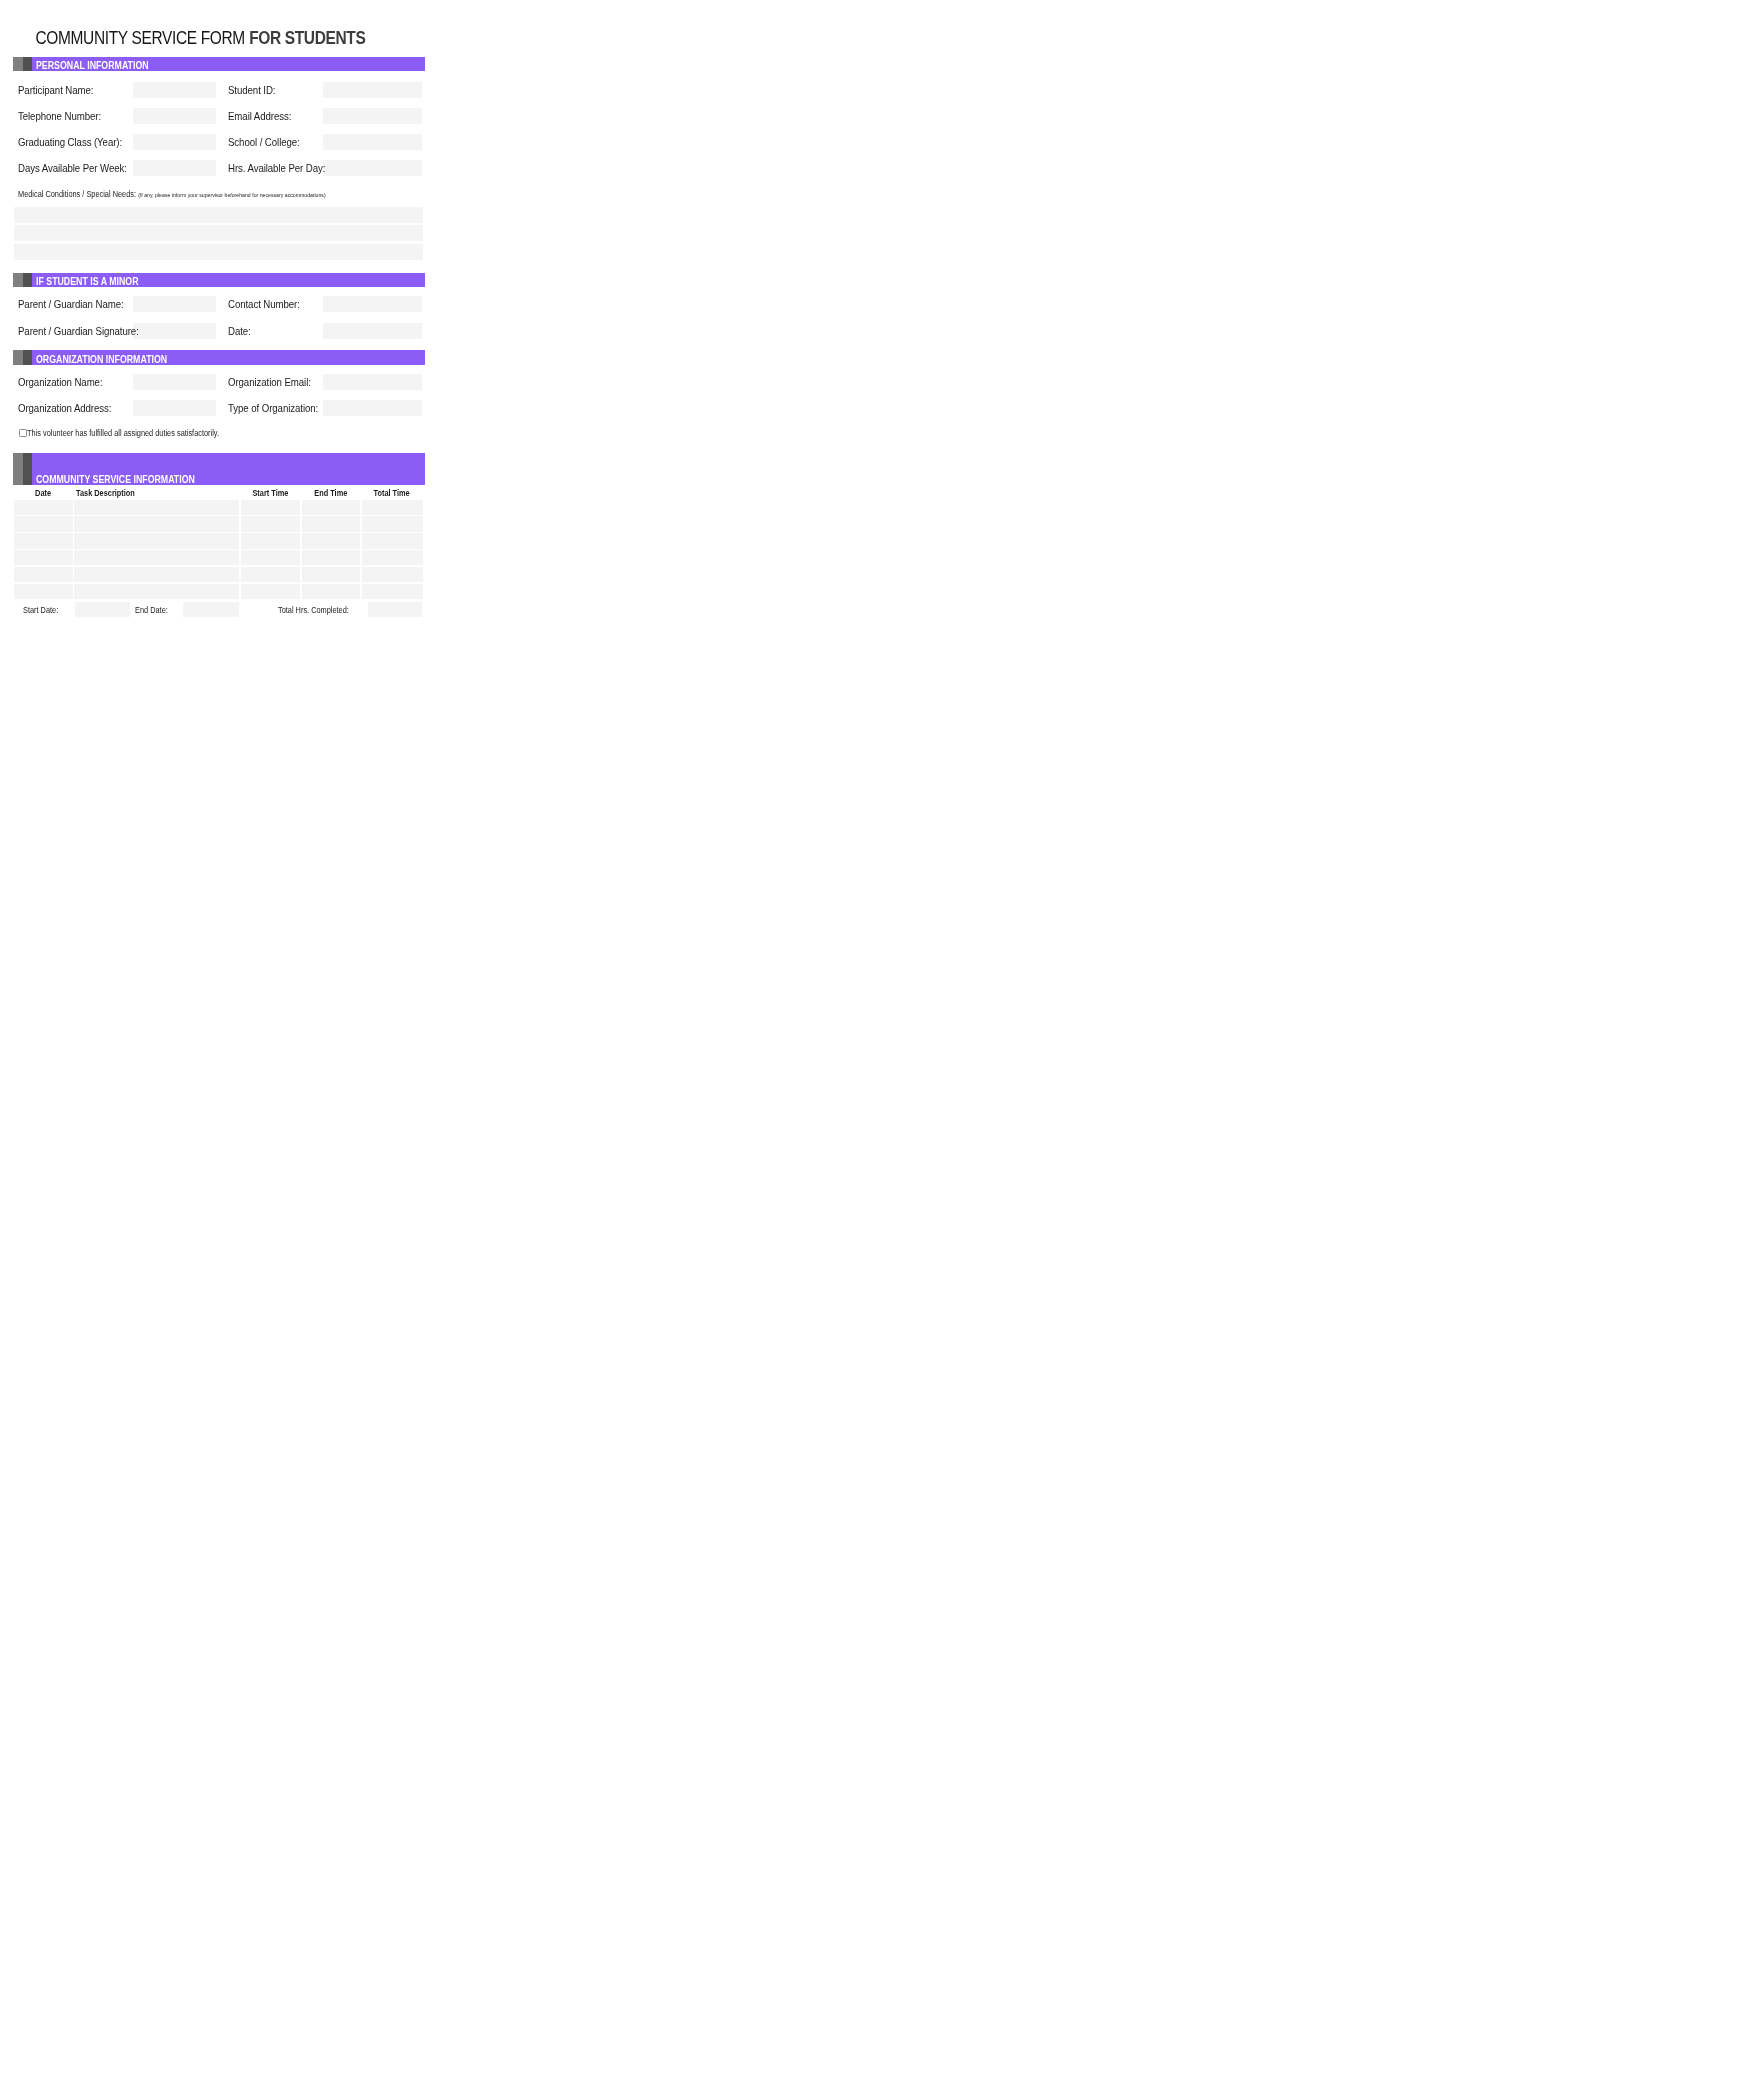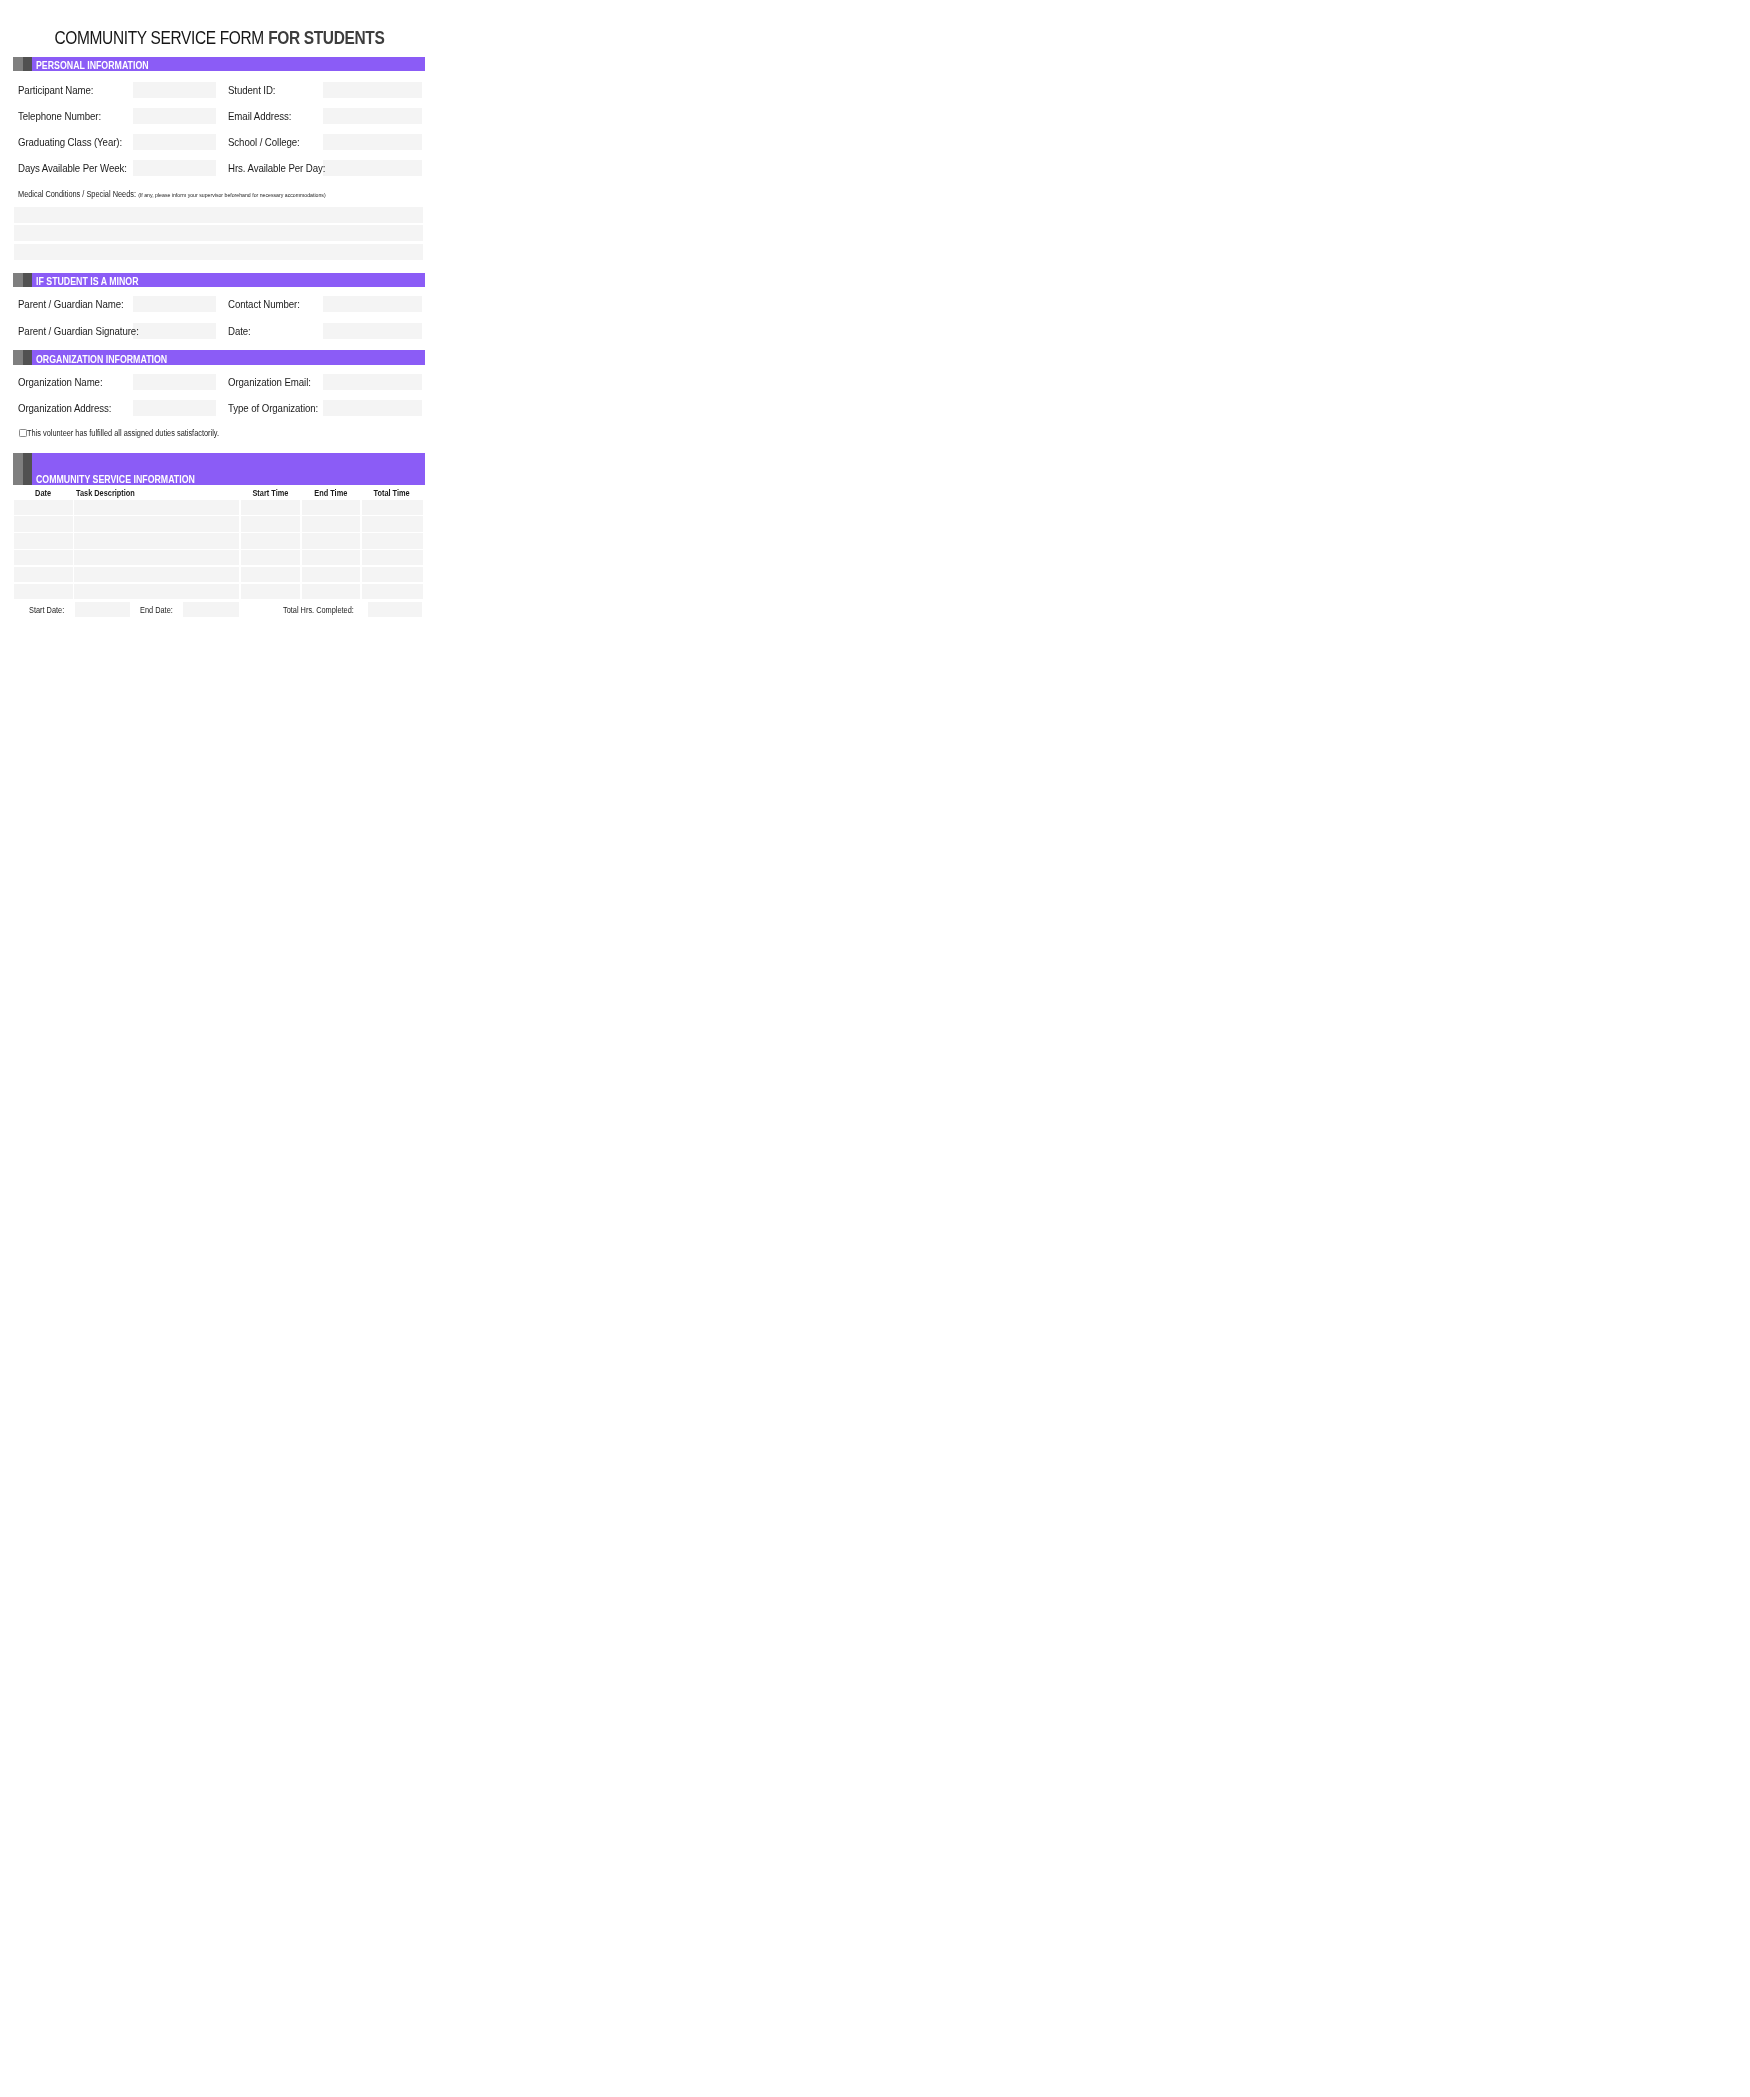--- a/index.html
+++ b/index.html
@@ -10,21 +10,21 @@
     padding:0 13px;
     background:#ffffff;
     font-family:"Liberation Sans", sans-serif;
     color:#1c1c1c;
     overflow:hidden;
   }
   
   .cond  { display:inline-block; transform:scaleX(0.88); transform-origin:0 50%; white-space:nowrap; }
   .condc { display:inline-block; transform:scaleX(0.88); transform-origin:50% 50%; white-space:nowrap; }
 
-  .title { margin-top:30px; text-align:center; font-size:17.6px; line-height:1; white-space:nowrap; }
+  .title { margin-top:30px; font-size:17.6px; line-height:1; white-space:nowrap; }
   .t1 { font-weight:400; color:#161616; letter-spacing:-0.4px; }
   .t2 { font-weight:800; color:#3d3d3d; letter-spacing:-0.4px; margin-left:5px; }
 
   .section-bar { display:flex; height:14.7px; }
   .acc1 { width:9.6px; background:#7f7f7f; }
   .acc2 { width:9.6px; background:#515151; }
   .bar-main { flex:1; background:#8b5cf6; color:#ffffff; display:flex; align-items:flex-end; padding-left:4.2px; }
   .bar-main .cond { font-weight:700; font-size:10px; letter-spacing:0; }
 
   .field-row { display:flex; align-items:center; height:16px; }
@@ -47,21 +47,21 @@
 
   .table { margin-left:0.8px; width:409px; }
   .thead { display:grid; grid-template-columns:59px 165px 59px 58px 61px; column-gap:1.7px;
            margin-top:2.9px; height:11px; align-items:center; font-weight:700; font-size:8.4px; }
   .th.c  { text-align:center; }
   .th.l  { padding-left:1.7px; }
   .trow  { display:grid; grid-template-columns:59px 165px 59px 58px 61px; column-gap:1.7px;
            height:15.5px; margin-bottom:1.3px; }
   .cell  { background:#f4f4f4; }
 
-  .tfooter { margin-top:2.9px; height:15.5px; display:flex; align-items:center; padding-left:9.6px;text-align:center; }
+  .tfooter { margin-top:2.9px; height:15.5px; display:flex; align-items:center; padding-left:9.6px; }
   .fl { font-size:8.4px; box-sizing:border-box; display:inline-block; }
   .w125 { width:52px; }
   .w114 { width:48px; margin-left:5.5px; }
   .w214 { width:90px; margin-left:39px; }
   .fbox { background:#f4f4f4; height:15.5px; }
   .fb1 { width:55px; }
   .fb2 { width:56px; }
   .fb3 { width:54px; }
 </style>
 </head>

